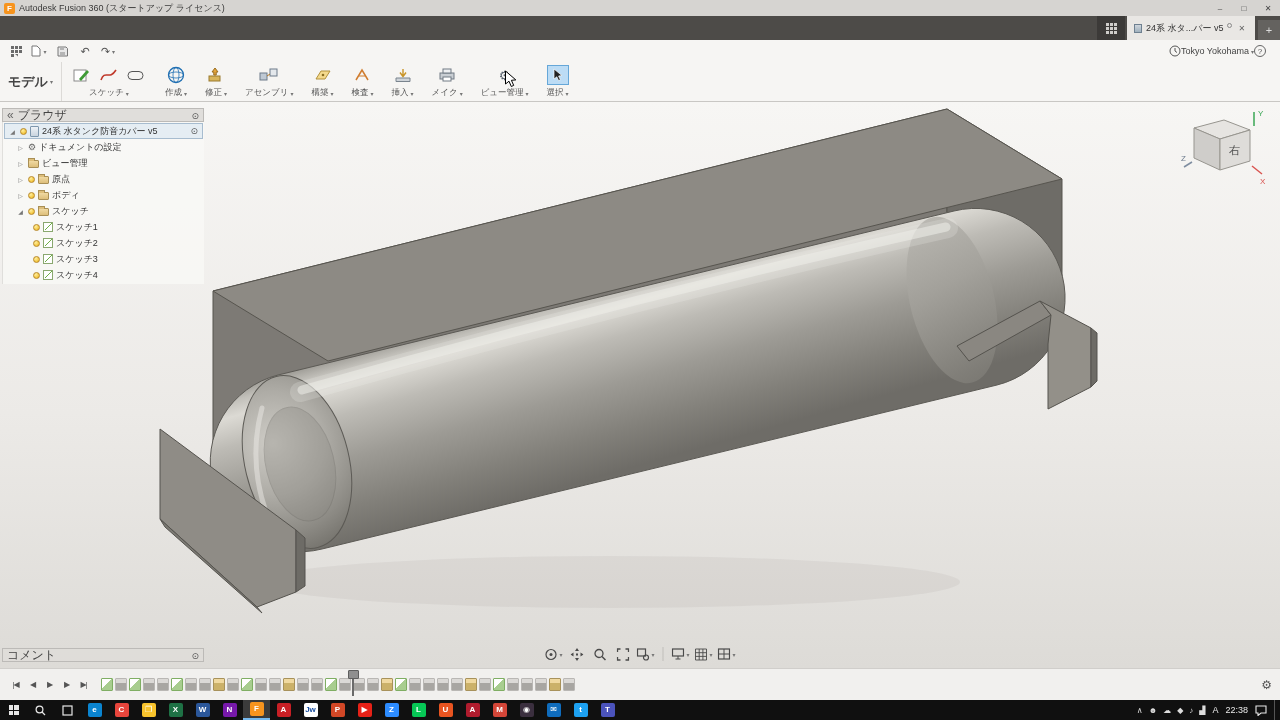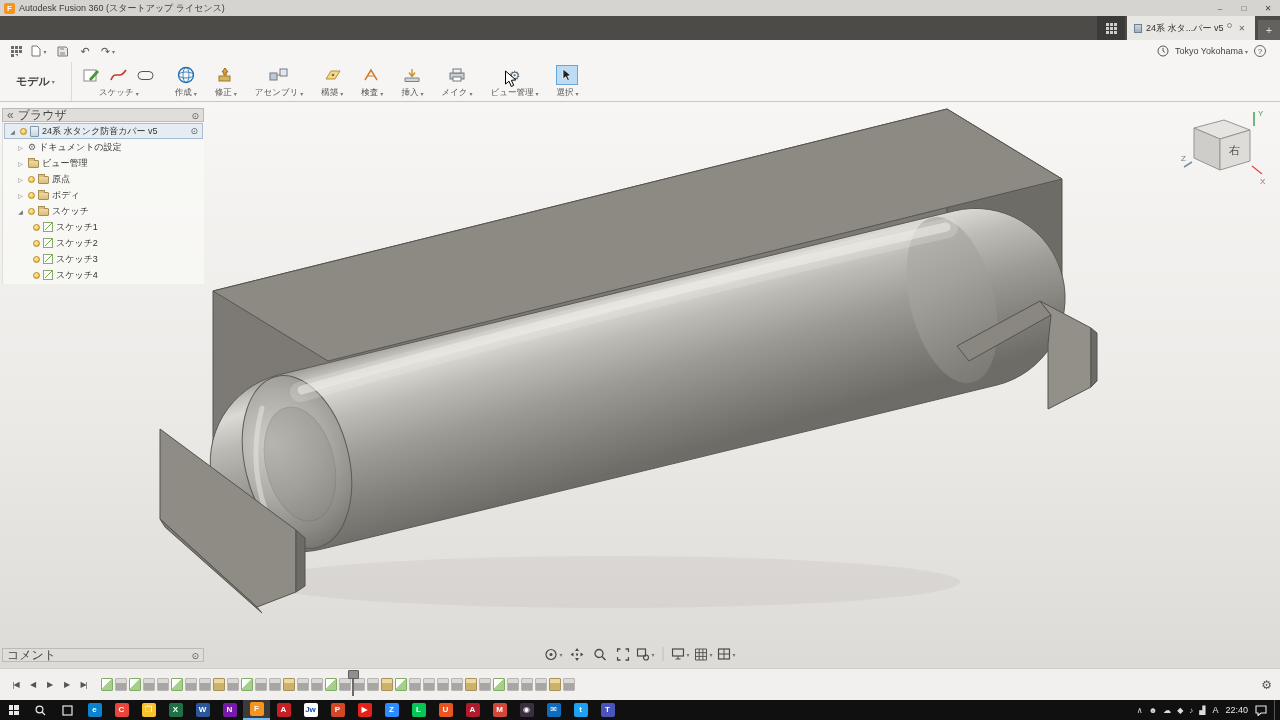--- a/index.html
+++ b/index.html
@@ -14,25 +14,25 @@
   #tabbar{position:absolute;top:16px;width:1280px;height:24px;background:#4d4b48;display:flex;align-items:flex-end;z-index:60;justify-content:flex-end;}
   .data-panel-toggle{width:28px;height:24px;background:#3c3a38;display:flex;align-items:center;justify-content:center;}
   .tab{height:24px;background:#e9e7e4;display:flex;align-items:center;gap:4px;padding:0 7px;font-size:9px;color:#333;min-width:128px;margin-left:2px;}
   .tab-doc-icon{width:8px;height:9px;background:linear-gradient(#cfd6dc,#9fb0bd);border:1px solid #6e8090;}
   .unsaved-dot{width:5px;height:5px;border:1px solid #8a8a8a;border-radius:50%;margin-top:-6px;}
   .tab-close{font-size:8px;color:#666;margin-left:2px;}
   .newtab{width:22px;height:20px;background:#64625f;color:#ddd;display:flex;align-items:center;justify-content:center;font-size:11px;margin-left:3px;}
   
   #toolbar1{position:absolute;top:40px;width:1280px;height:22px;background:#f6f5f3;display:flex;align-items:center;padding:0 6px;gap:3px;z-index:50;}
   .tb-btn{height:18px;min-width:20px;display:flex;align-items:center;justify-content:center;font-size:11px;color:#555;border-radius:2px;}
-  .tb-right{margin-left:auto;display:flex;align-items:center;gap:6px;font-size:9px;color:#444;padding-right:8px;}
+  .tb-right{margin-left:auto;display:flex;align-items:center;font-size:9px;color:#444;padding-right:8px;}
   .help-circle{width:12px;height:12px;border:1px solid #666;border-radius:50%;font-size:8px;display:flex;align-items:center;justify-content:center;color:#555;}
   
   #ribbon{position:absolute;top:62px;width:1280px;height:40px;background:#f6f5f3;border-bottom:1px solid #c9c7c4;display:flex;align-items:stretch;z-index:50;}
-  .ws-btn{display:flex;align-items:center;padding:0 16px;font-size:11px;font-weight:bold;color:#444;border-right:1px solid #dcdad7;}
+  .ws-btn{display:flex;align-items:center;padding:0 8px;font-size:13px;font-weight:bold;color:#444;border-right:1px solid #dcdad7;}
   .rgroup{display:flex;flex-direction:column;align-items:center;justify-content:center;padding:2px 9px;}
   .rgroup .icons{display:flex;gap:5px;align-items:center;height:22px;}
   .rlabel{font-size:8.5px;color:#555;display:flex;align-items:center;margin-top:1px;}
   .ric{width:22px;height:20px;display:flex;align-items:center;justify-content:center;}
   .sel-box{background:#bcdcf5;border:1px solid #66a7d8;}
   .gear-glyph{font-size:13px;color:#5a6470;}
   
   #canvas{position:absolute;top:102px;left:0;width:1280px;height:566px;background:linear-gradient(180deg,#f7f6f4 0%,#eceae7 55%,#dddbd7 100%);overflow:hidden;}
   #model-svg{position:absolute;left:0;top:0;}
   
@@ -687,19 +687,19 @@
     <span style="display:flex;gap:6px;align-items:center;">
 
     <span class="tray-ic">∧</span>
         <span class="tray-ic">☻</span>
         <span class="tray-ic">☁</span>
         <span class="tray-ic">◆</span>
         <span class="tray-ic">♪</span>
         <span class="tray-ic">▟</span>
       </span>
     <span>A</span>
-    <span>22:40</span>
+    <span>22:38</span>
     <svg width="12" height="11">
         <path d="M1 1 H11 V8 H6 L3 10.5 V8 H1 Z" fill="none" stroke="#e8e8e8" stroke-width="1.1"></path>
       </svg>
     <span class="show-desktop"></span>
   </div>
 </div>
 
 </body></html>

